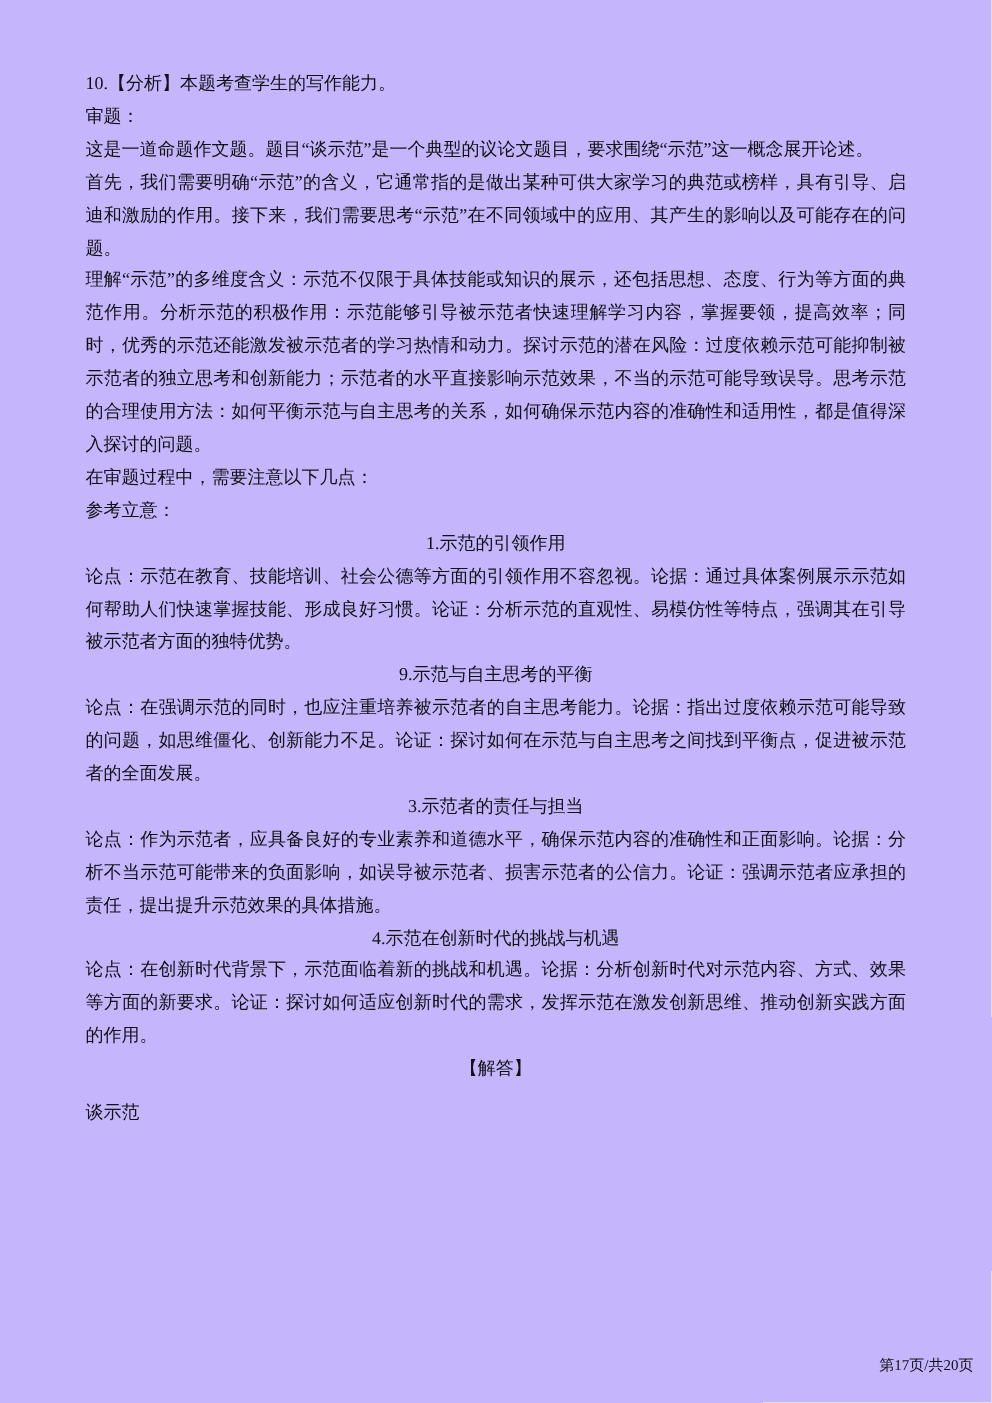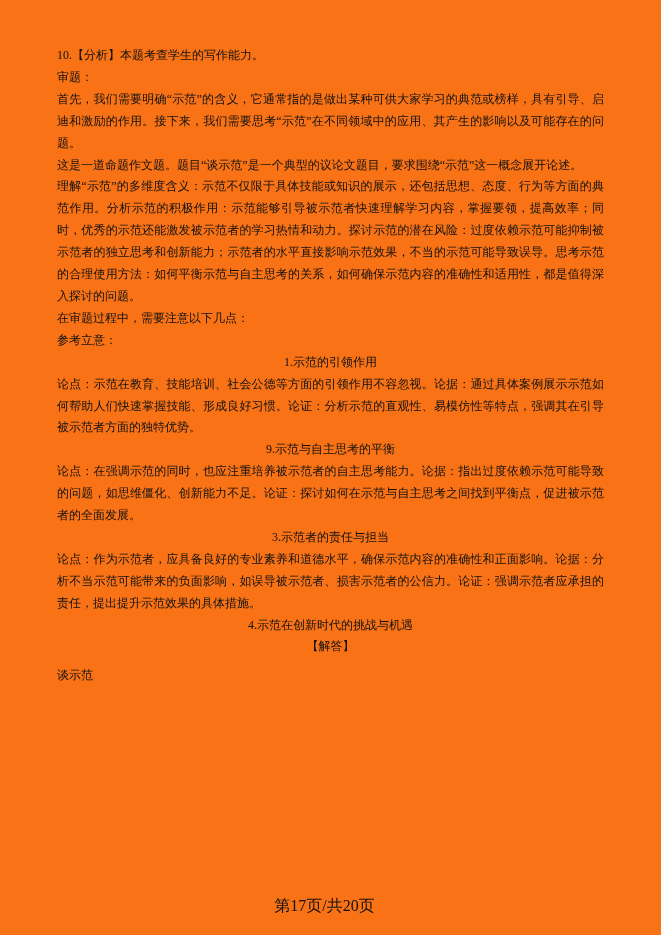--- a/index.html
+++ b/index.html
@@ -1,20 +1,20 @@
 <!DOCTYPE html>
 <html><head>
 <meta charset="utf-8">
 <style>
   html, body { margin: 0; padding: 0; background: #ffffff; }
   .page {
     position: relative;
     width: 661px;
     height: 935px;
-    background: #f97316;
+    background: #c4b5fd;
     font-family: "Liberation Serif", "DejaVu Serif", serif;
     color: #111111;
     overflow: hidden;
   }
   .content {
     position: absolute;
     left: 57px;
     right: 57px;
     top: 45px;
     font-size: 12px;
@@ -32,38 +32,38 @@
   }
   .essay-para {
     text-indent: 2em;
     text-align: justify;
   }
   .footer {
     position: absolute;
     left: 0;
     right: 12px;
     bottom: 18px;
-    text-align: center;
-    font-size: 16px;
+    text-align: right;
+    font-size: 10px;
     color: #111111;
   }
 </style>
 </head>
 <body>
 
 <div class="page">
   <div class="content">
 
     <p class="heading-root">10.【分析】本题考查学生的写作能力。</p>
 
     <p class="indent">审题：</p>
 
+    <p class="indent justify">这是一道命题作文题。题目“谈示范”是一个典型的议论文题目，要求围绕“示范”这一概念展开论述。</p>
+
     <p class="indent justify">首先，我们需要明确“示范”的含义，它通常指的是做出某种可供大家学习的典范或榜样，具有引导、启迪和激励的作用。接下来，我们需要思考“示范”在不同领域中的应用、其产生的影响以及可能存在的问题。</p>
-
-    <p class="indent justify">这是一道命题作文题。题目“谈示范”是一个典型的议论文题目，要求围绕“示范”这一概念展开论述。</p>
 
     <p class="indent justify">理解“示范”的多维度含义：示范不仅限于具体技能或知识的展示，还包括思想、态度、行为等方面的典范作用。分析示范的积极作用：示范能够引导被示范者快速理解学习内容，掌握要领，提高效率；同时，优秀的示范还能激发被示范者的学习热情和动力。探讨示范的潜在风险：过度依赖示范可能抑制被示范者的独立思考和创新能力；示范者的水平直接影响示范效果，不当的示范可能导致误导。思考示范的合理使用方法：如何平衡示范与自主思考的关系，如何确保示范内容的准确性和适用性，都是值得深入探讨的问题。</p>
 
     <p class="indent">在审题过程中，需要注意以下几点：</p>
 
     <p class="indent">参考立意：</p>
 
     <p class="indent gap-top">1.示范的引领作用</p>
 
     <p class="indent justify">论点：示范在教育、技能培训、社会公德等方面的引领作用不容忽视。论据：通过具体案例展示示范如何帮助人们快速掌握技能、形成良好习惯。论证：分析示范的直观性、易模仿性等特点，强调其在引导被示范者方面的独特优势。</p>
@@ -71,20 +71,21 @@
     <p class="indent gap-top">9.示范与自主思考的平衡</p>
 
     <p class="indent justify">论点：在强调示范的同时，也应注重培养被示范者的自主思考能力。论据：指出过度依赖示范可能导致的问题，如思维僵化、创新能力不足。论证：探讨如何在示范与自主思考之间找到平衡点，促进被示范者的全面发展。</p>
 
     <p class="indent gap-top">3.示范者的责任与担当</p>
 
     <p class="indent justify">论点：作为示范者，应具备良好的专业素养和道德水平，确保示范内容的准确性和正面影响。论据：分析不当示范可能带来的负面影响，如误导被示范者、损害示范者的公信力。论证：强调示范者应承担的责任，提出提升示范效果的具体措施。</p>
 
     <p class="indent gap-top">4.示范在创新时代的挑战与机遇</p>
 
+    <p class="indent justify">论点：在创新时代背景下，示范面临着新的挑战和机遇。论据：分析创新时代对示范内容、方式、效果等方面的新要求。论证：探讨如何适应创新时代的需求，发挥示范在激发创新思维、推动创新实践方面的作用。</p>
 
     <p class="heading-root gap-top">【解答】</p>
 
     <p class="essay-title">谈示范</p>
 
 
   </div>
 
   <div class="footer">第17页/共20页</div>
 </div>

